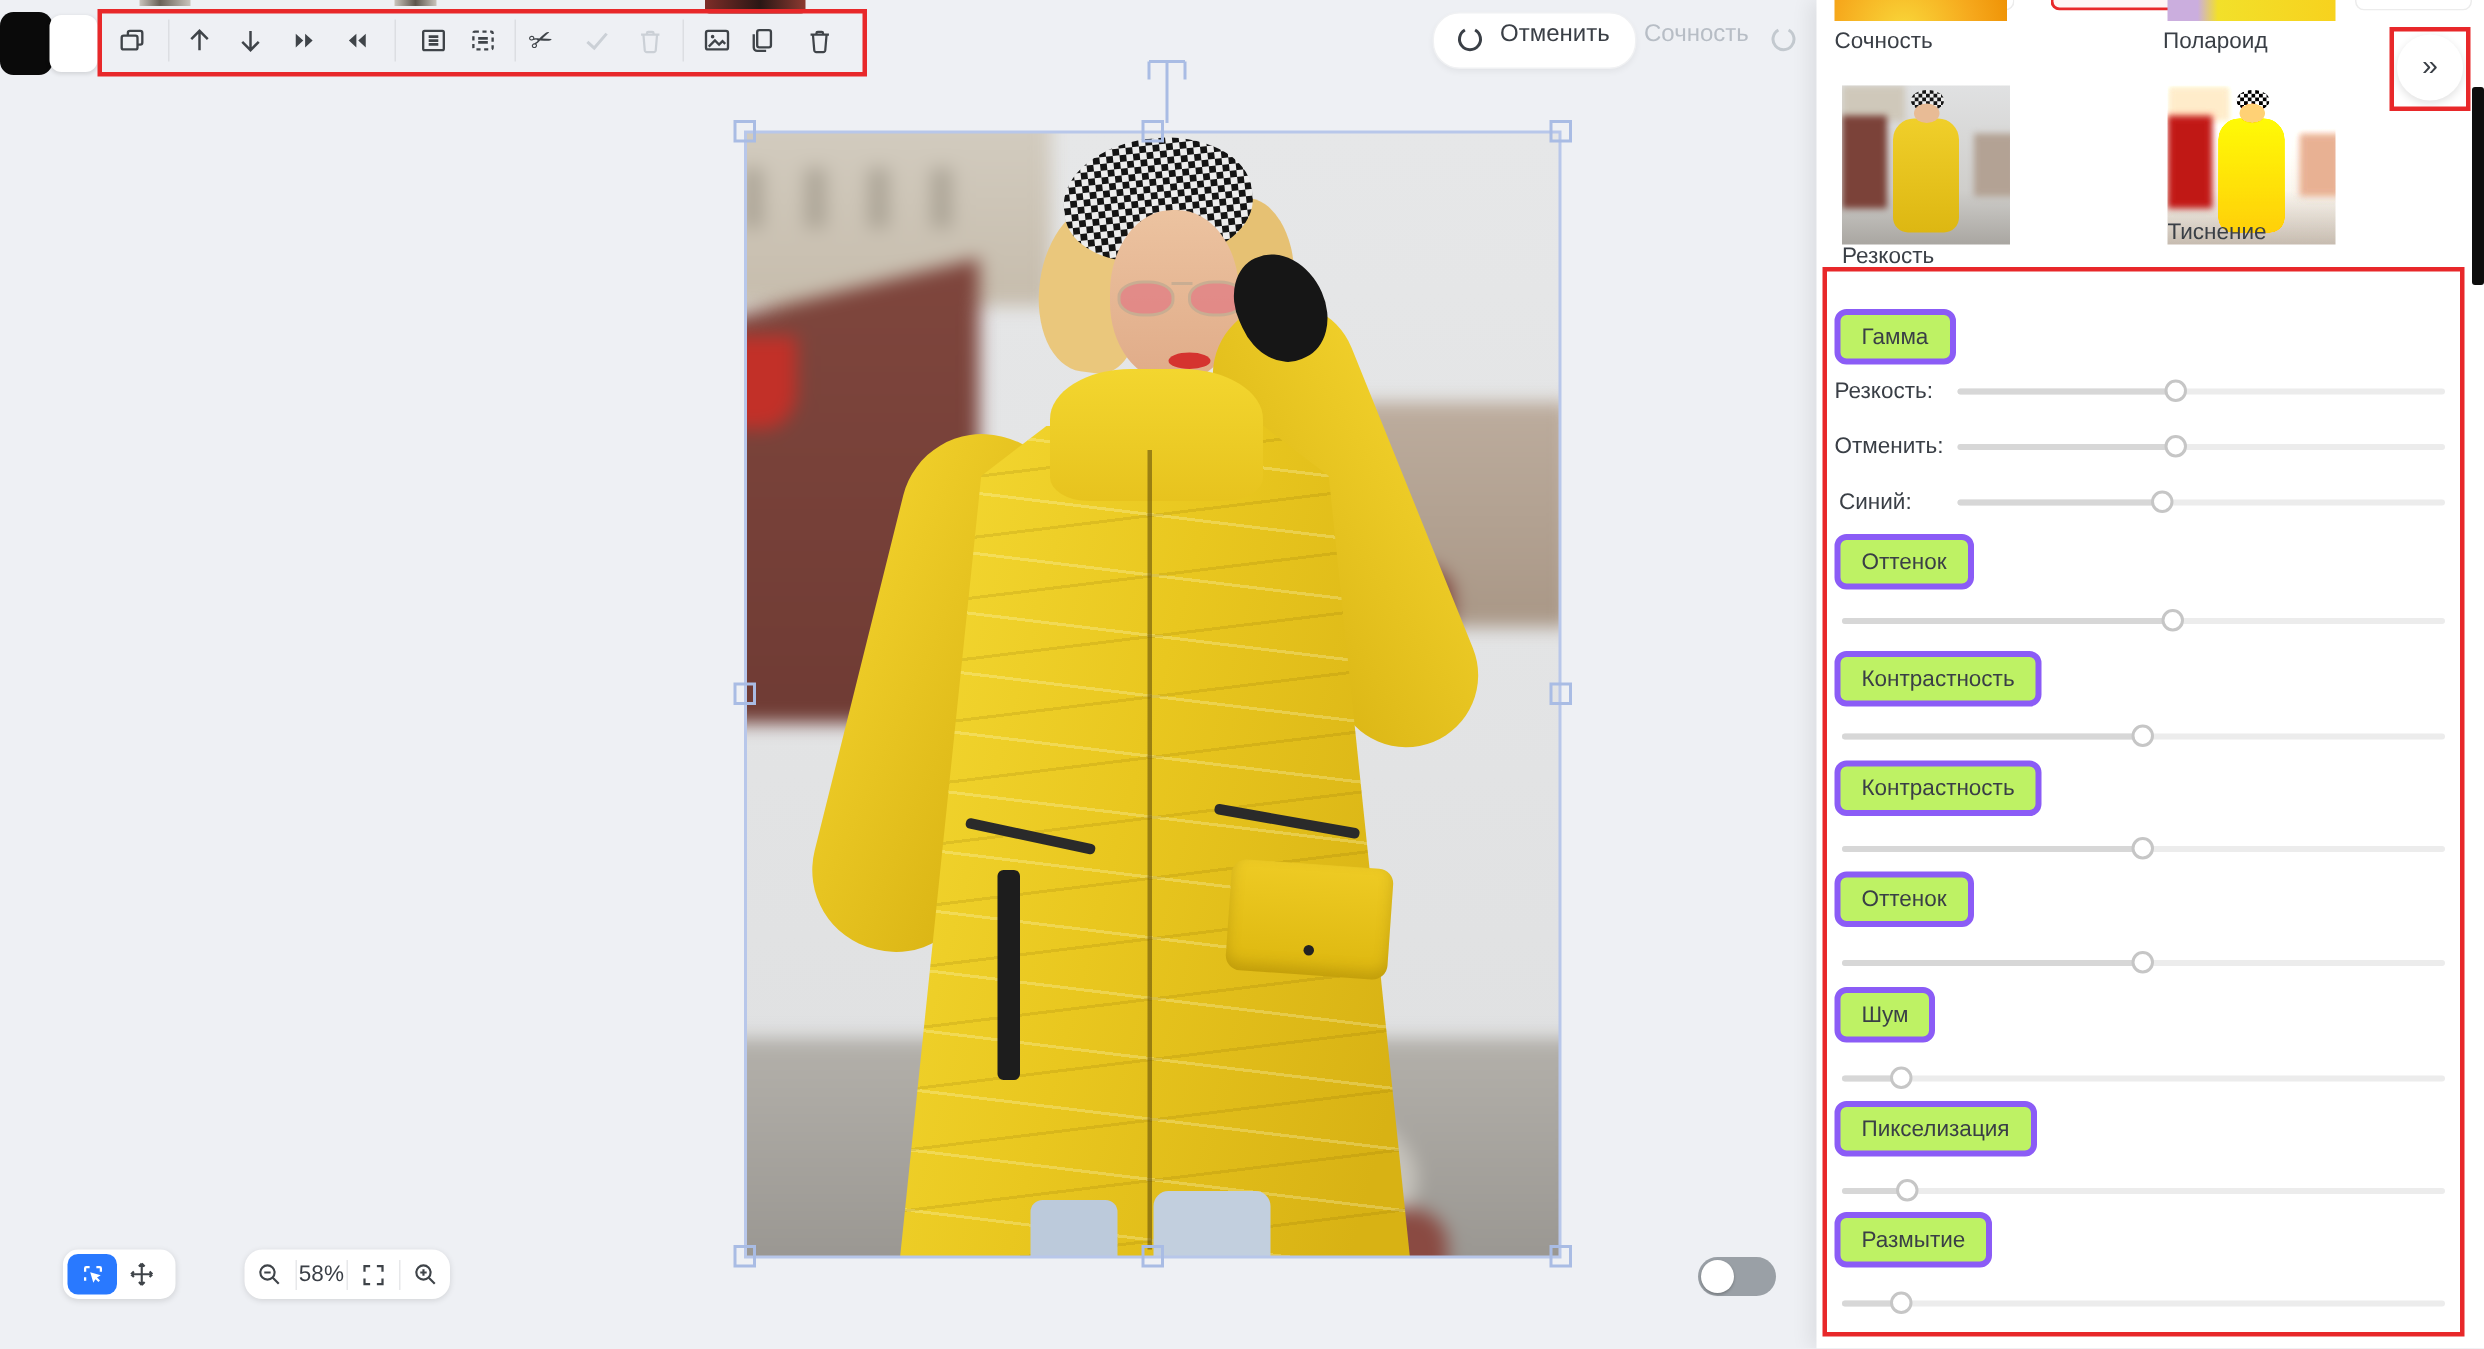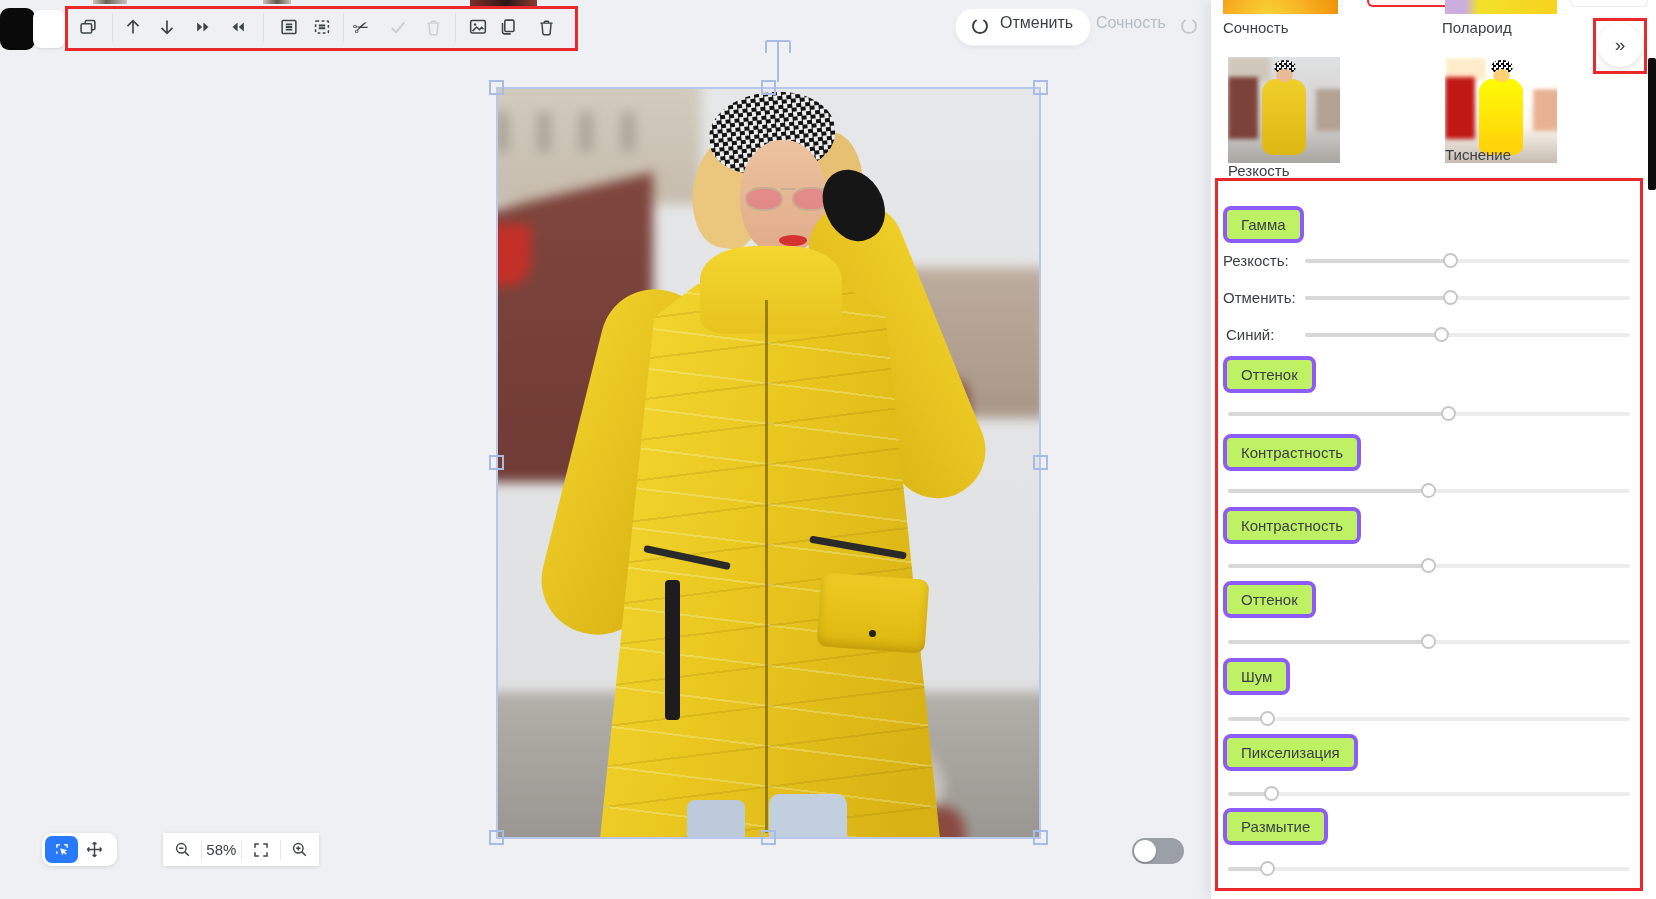--- a/index.html
+++ b/index.html
@@ -81,21 +81,21 @@
   .jean-r { position:absolute; left:272px; top:706px; width:78px; height:46px; background:#c2cfde; border-radius:10px 10px 0 0; }
 
   .sel-border { left:496px; top:87px; width:545px; height:752px; border:2px solid #b8c7ea; pointer-events:none; z-index:20; }
   .handle { position:absolute; width:15px; height:15px; border:2px solid #a9bce4; background:transparent; z-index:25; }
   .rot-stem { left:760px; top:36px; z-index:25; }
 
   
   .tool-pill { left:42px; top:833px; width:75px; height:33px; background:#fff; border-radius:10px; box-shadow:0 1px 4px rgba(0,0,0,.12); display:flex; align-items:center; padding:3px; }
   .sel-tool { width:33px; height:27px; background:#2979ff; border-radius:7px; display:flex; align-items:center; justify-content:center; }
   .move-tool { width:33px; height:27px; display:flex; align-items:center; justify-content:center; }
-  .zoom-pill { left:163px; top:833px; width:156px; height:33px; background:#fff; border-radius:0; box-shadow:0 1px 4px rgba(0,0,0,.12); display:flex; align-items:center; }
+  .zoom-pill { left:163px; top:833px; width:137px; height:33px; background:#fff; border-radius:12px; box-shadow:0 1px 4px rgba(0,0,0,.12); display:flex; align-items:center; }
   .zseg { flex:1; display:flex; align-items:center; justify-content:center; height:100%; }
   .zsep { width:1px; height:20px; background:#e7e8ea; }
   .zoom-val { font-size:15px; color:#3a3f46; }
 
   
   .toggle { left:1132px; top:838px; width:52px; height:26px; background:#9aa0a6; border-radius:13px; }
   .knob { position:absolute; left:2px; top:2px; width:22px; height:22px; background:#fff; border-radius:50%; box-shadow:0 1px 2px rgba(0,0,0,.25); }
 
   
   .panel { left:1211px; top:0; width:445px; height:899px; background:#fff; box-shadow:-5px 0 12px rgba(0,0,0,.07); }

